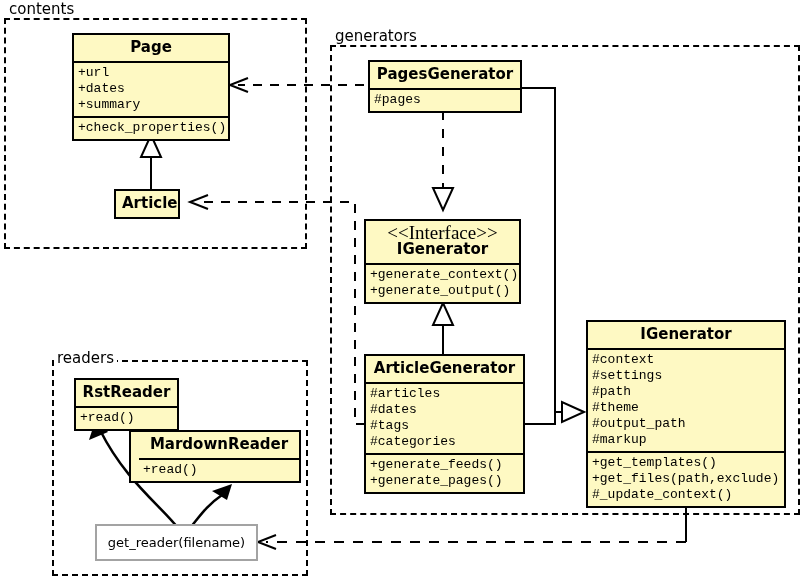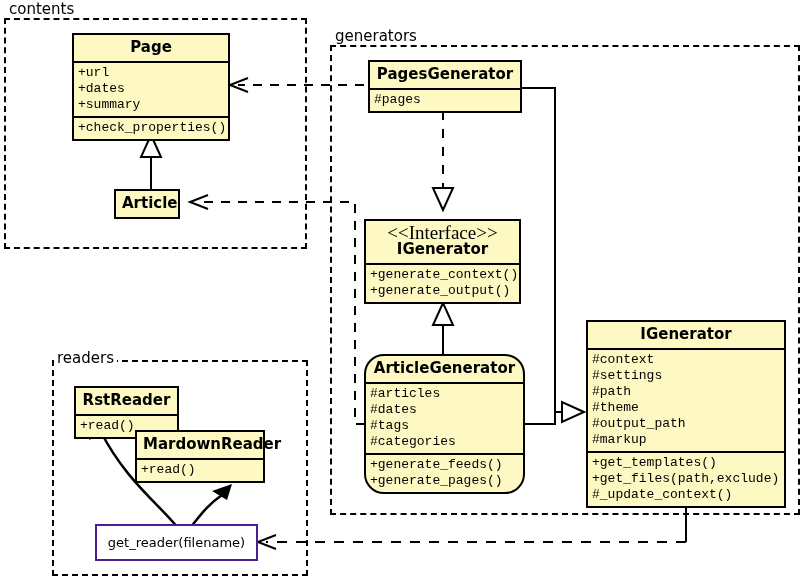--- a/index.html
+++ b/index.html
@@ -71,21 +71,21 @@
   }
   .cls-sec .member {
     font-family: Liberation Mono, monospace;
     font-size: 13px;
     line-height: 16px;
     color: #000;
     white-space: nowrap;
   }
   .plainbox {
     position: absolute;
-    border: 2px solid #4c1d95;
+    border: 2px solid #a3a3a3;
     background: #ffffff;
     box-sizing: border-box;
     display: flex;
     align-items: center;
     justify-content: center;
     font-size: 13px;
     color: #000;
   }
 </style>
 </head>
@@ -187,21 +187,21 @@
     <div class="cls-title">
       <span class="stereo">&lt;&lt;Interface&gt;&gt;</span>
       <span>IGenerator</span>
     </div>
     <div class="cls-sec">
       <div class="member">+generate_context()</div>
       <div class="member">+generate_output()</div>
     </div>
   </div>
 
-  <div class="cls" style="left:364px; top:354px; width:161px;border-radius:20px;">
+  <div class="cls" style="left:364px; top:354px; width:161px;">
     <div class="cls-title">ArticleGenerator</div>
     <div class="cls-sec">
       <div class="member">#articles</div>
       <div class="member">#dates</div>
       <div class="member">#tags</div>
       <div class="member">#categories</div>
     </div>
     <div class="cls-sec">
       <div class="member">+generate_feeds()</div>
       <div class="member">+generate_pages()</div>
@@ -218,28 +218,28 @@
       <div class="member">#output_path</div>
       <div class="member">#markup</div>
     </div>
     <div class="cls-sec">
       <div class="member">+get_templates()</div>
       <div class="member">+get_files(path,exclude)</div>
       <div class="member">#_update_context()</div>
     </div>
   </div>
 
-  <div class="cls" style="left:74px; top:386px; width:105px;">
+  <div class="cls" style="left:74px; top:378px; width:105px;">
     <div class="cls-title">RstReader</div>
     <div class="cls-sec">
       <div class="member">+read()</div>
     </div>
   </div>
 
-  <div class="cls" style="left:135px; top:430px; width:130px;">
+  <div class="cls" style="left:129px; top:430px; width:172px;padding-left:8px;">
     <div class="cls-title">MardownReader</div>
     <div class="cls-sec">
       <div class="member">+read()</div>
     </div>
   </div>
 
   <div class="plainbox" style="left:95px; top:524px; width:163px; height:37px;">
     <span>get_reader(filename)</span>
   </div>
 

